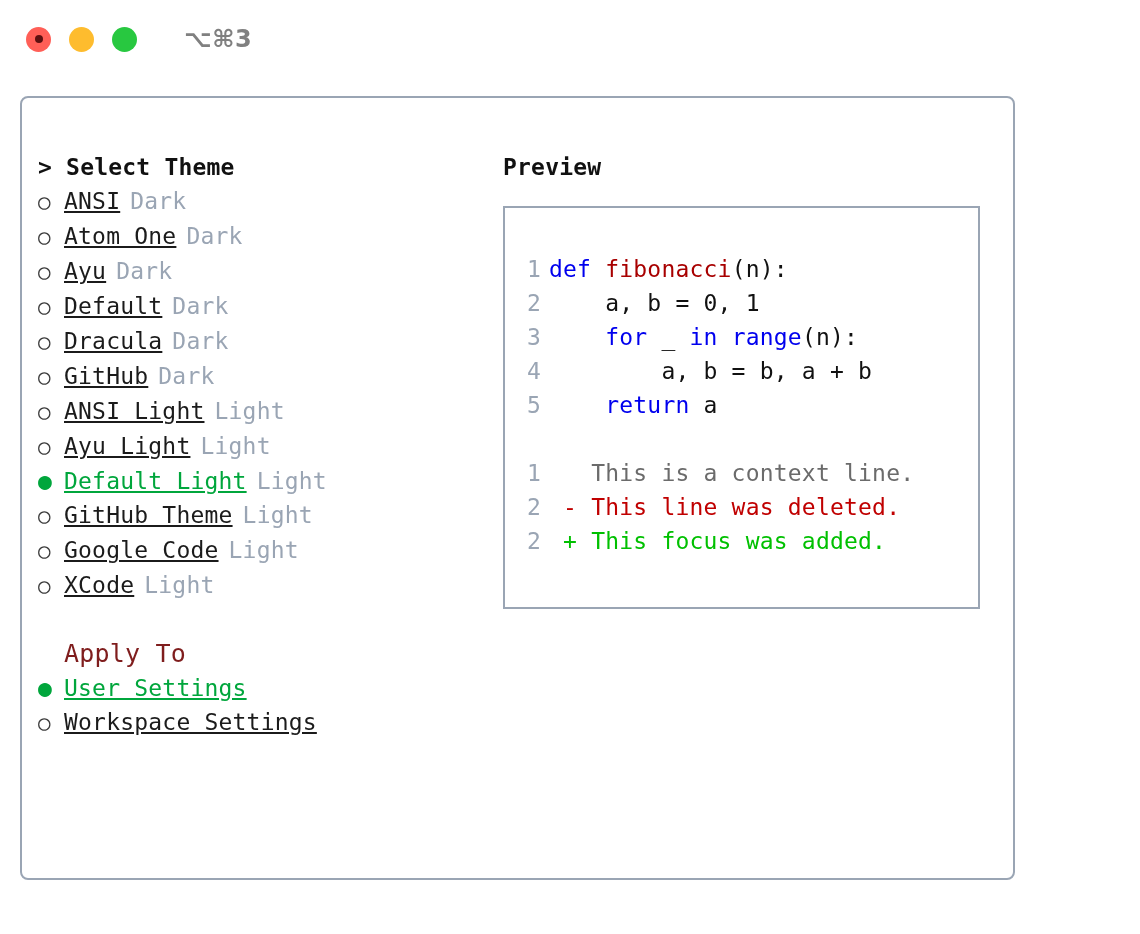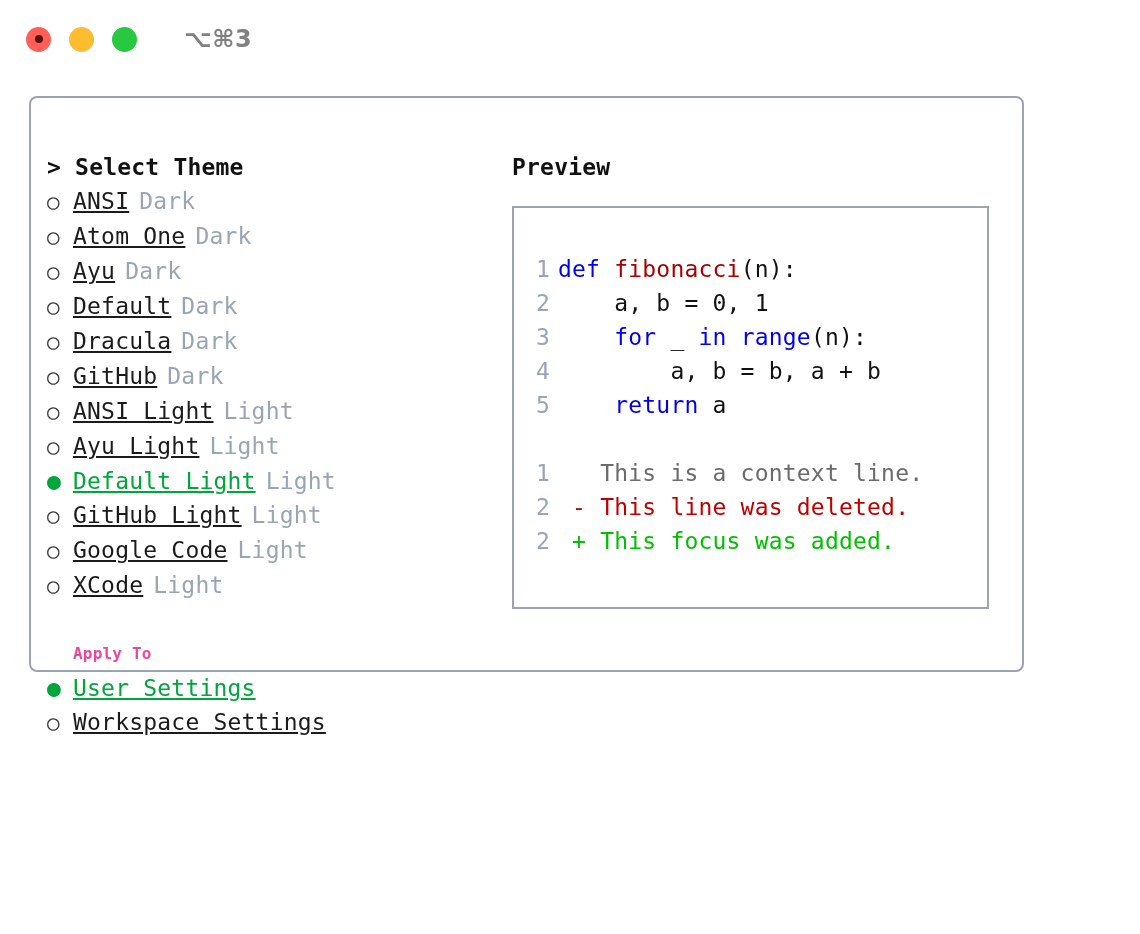--- a/index.html
+++ b/index.html
@@ -46,22 +46,22 @@
     font-size: 24px;
     font-weight: 700;
     color: #808080;
     letter-spacing: 0.5px;
     line-height: 1;
   }
 
   
   .panel {
     position: absolute;
-    left: 29px; top: 96px;
-    width: 995px; height: 576px;
+    left: 20px; top: 96px;
+    width: 995px; height: 784px;
     border: 2px solid #9AA5B4;
     border-radius: 8px;
     background: #ffffff;
   }
 
   .panel-inner {
     position: absolute;
     left: 0; top: 0;
     width: 100%; height: 100%;
   }
@@ -97,23 +97,23 @@
     font-size: 21px;
   }
   .marker.sel { color: #00A63C; font-size: 23px; }
   .row-label { color: #1b1b1b; text-decoration: underline; }
   .list-row.selected .row-label { color: #00A63C; }
   .row-tag {
     color: #9AA5B4;
     margin-left: 10px;
   }
   .section-head {
-    font-size: 16px;
-    font-weight: 700;
-    color: #ec4899;
+    font-size: 25px;
+    font-weight: 400;
+    color: #7f1d1d;
     line-height: 34px;
     padding-left: 26px;
     white-space: pre;
     letter-spacing: 0.2px;
   }
   .spacer-row { height: 34px; }
   .hint {
     margin-top: 34px;
     font-size: 23px;
     line-height: 34px;
@@ -190,21 +190,21 @@
         <div id="theme-items">
             <div class="list-row"><span class="marker">○</span><span class="row-label">ANSI</span><span class="row-tag">Dark</span></div>
             <div class="list-row"><span class="marker">○</span><span class="row-label">Atom One</span><span class="row-tag">Dark</span></div>
             <div class="list-row"><span class="marker">○</span><span class="row-label">Ayu</span><span class="row-tag">Dark</span></div>
             <div class="list-row"><span class="marker">○</span><span class="row-label">Default</span><span class="row-tag">Dark</span></div>
             <div class="list-row"><span class="marker">○</span><span class="row-label">Dracula</span><span class="row-tag">Dark</span></div>
             <div class="list-row"><span class="marker">○</span><span class="row-label">GitHub</span><span class="row-tag">Dark</span></div>
             <div class="list-row"><span class="marker">○</span><span class="row-label">ANSI Light</span><span class="row-tag">Light</span></div>
             <div class="list-row"><span class="marker">○</span><span class="row-label">Ayu Light</span><span class="row-tag">Light</span></div>
             <div class="list-row selected"><span class="marker sel">●</span><span class="row-label">Default Light</span><span class="row-tag">Light</span></div>
-            <div class="list-row"><span class="marker">○</span><span class="row-label">GitHub Light</span><span class="row-tag">Light</span></div>
+            <div class="list-row"><span class="marker">○</span><span class="row-label">GitHub Theme</span><span class="row-tag">Light</span></div>
             <div class="list-row"><span class="marker">○</span><span class="row-label">Google Code</span><span class="row-tag">Light</span></div>
             <div class="list-row"><span class="marker">○</span><span class="row-label">XCode</span><span class="row-tag">Light</span></div>
           </div>
 
         <div class="spacer-row"></div>
 
         <div class="section-head">Apply To</div>
         <div id="apply-items">
             <div class="list-row selected"><span class="marker sel">●</span><span class="row-label">User Settings</span></div>
             <div class="list-row"><span class="marker">○</span><span class="row-label">Workspace Settings</span></div>

